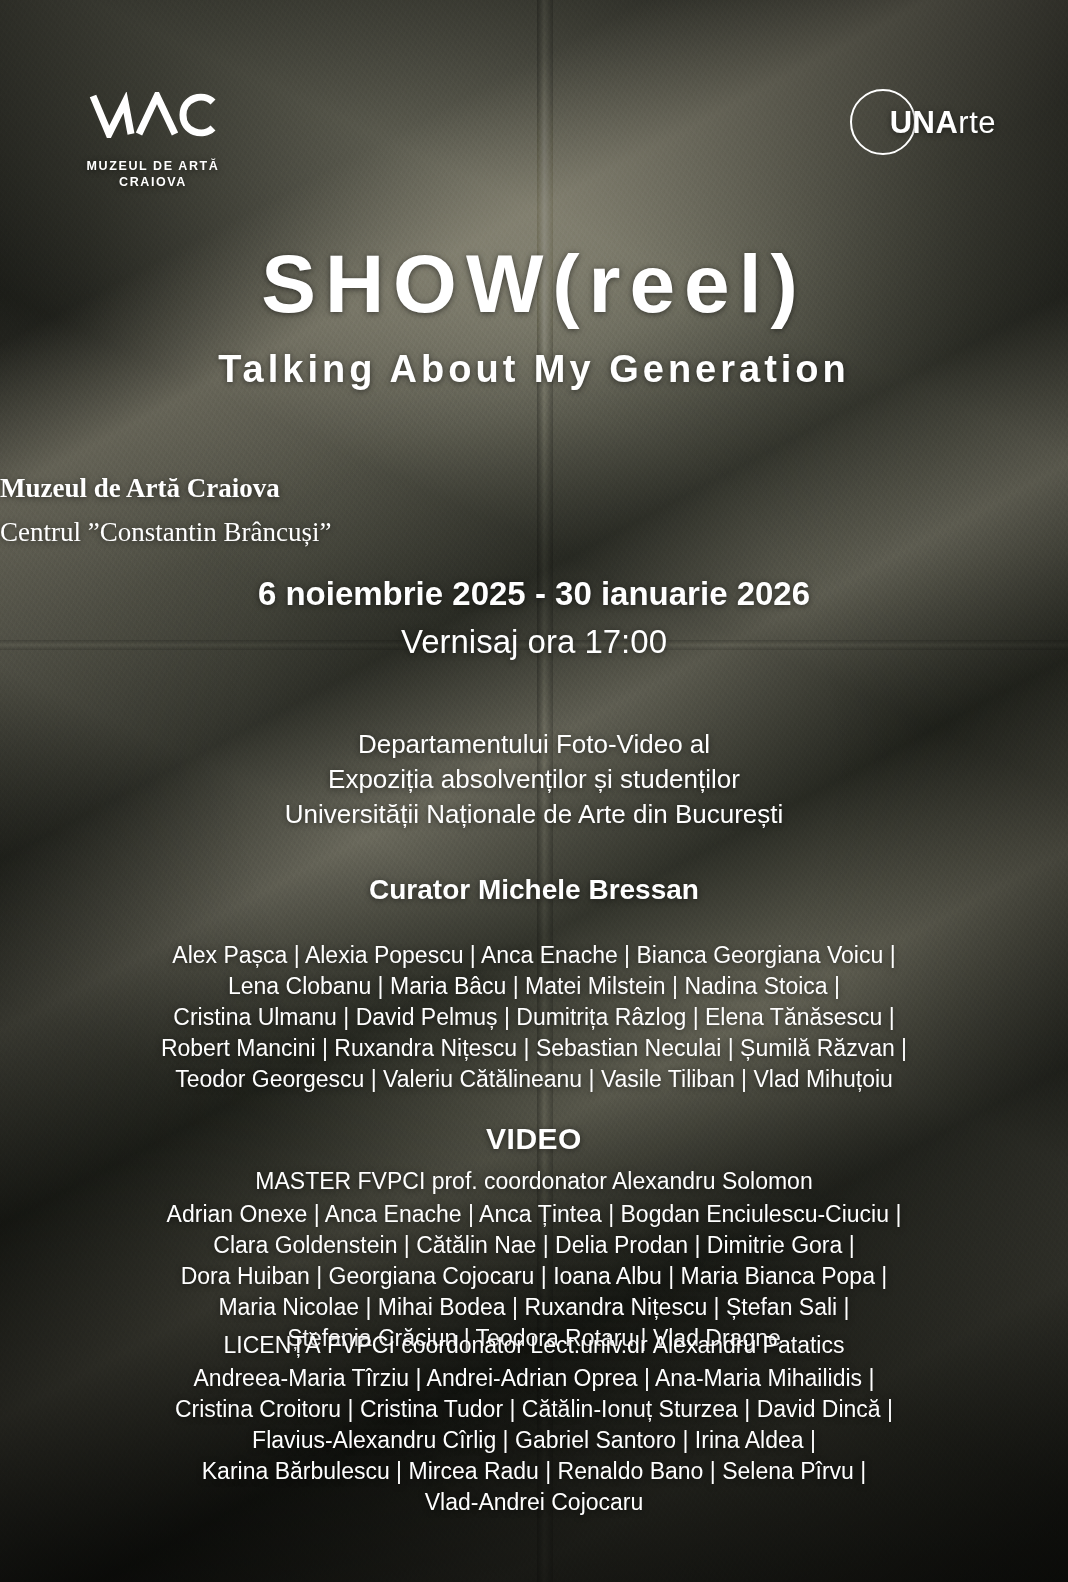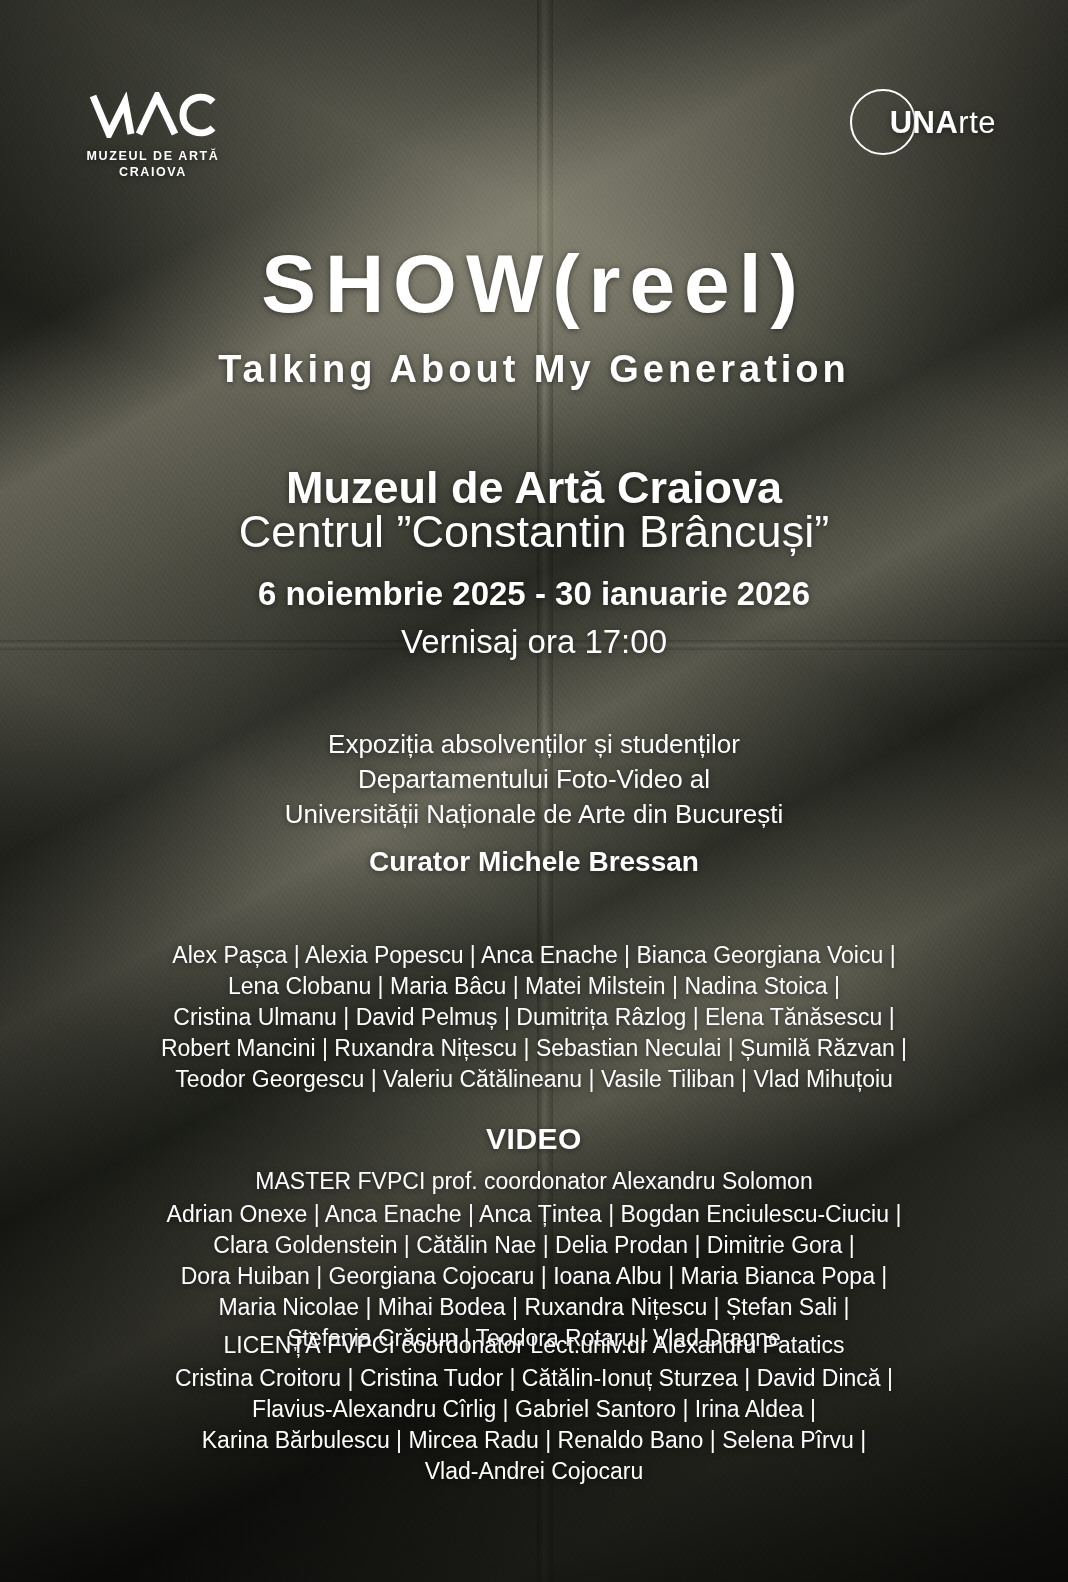--- a/index.html
+++ b/index.html
@@ -86,21 +86,21 @@
     height: 46px;
   }
   .logo-mac .mark svg { display: block; margin: 0 auto; }
   .logo-mac .l1, .logo-mac .l2 {
     display: block;
     font-size: 12.5px;
     font-weight: 700;
     letter-spacing: 1.6px;
     line-height: 16px;
   }
-  .logo-mac .l1 { margin-top: 10px; text-align: center; }
+  .logo-mac .l1 { margin-top: 20px; text-align: center; }
 
   .logo-unarte {
     position: absolute;
     right: 72px;
     top: 86px;
     display: flex;
     align-items: center;
     height: 72px;
   }
   .logo-unarte .circle {
@@ -139,24 +139,25 @@
     font-size: 38px;
     font-weight: 700;
     letter-spacing: 4px;
     line-height: 1.15;
   }
 
   .venue {
     position: absolute;
     top: 466px;
     left: 0; right: 0;
-    text-align: center;
-    font-size: 45px;
+    text-align: left;
+    font-size: 27px;
     font-weight: 700;
     line-height: 44px;
+    font-family: Liberation Serif, serif;
   }
   .venue .l2 { font-weight: 400; }
 
   .dates {
     position: absolute;
     top: 570px;
     left: 0; right: 0;
     text-align: center;
     font-size: 33px;
     font-weight: 700;
@@ -169,21 +170,21 @@
     top: 727px;
     left: 0; right: 0;
     text-align: center;
     font-size: 26px;
     font-weight: 400;
     line-height: 35px;
   }
 
   .curator {
     position: absolute;
-    top: 846px;
+    top: 874px;
     left: 0; right: 0;
     text-align: center;
     font-size: 28px;
     font-weight: 700;
   }
 
   .section {
     position: absolute;
     left: 0; right: 0;
     text-align: center;
@@ -247,22 +248,22 @@
       <div class="l1">Muzeul de Artă Craiova</div>
       <div class="l2">Centrul ”Constantin Brâncuși”</div>
     </div>
 
     <div class="dates">
       <div class="l1">6 noiembrie 2025 - 30 ianuarie 2026</div>
       <div class="l2">Vernisaj ora 17:00</div>
     </div>
 
     <div class="intro">
+      <div>Departamentului Foto-Video al</div>
       <div>Expoziția absolvenților și studenților</div>
-      <div>Departamentului Foto-Video al</div>
       <div>Universității Naționale de Arte din București</div>
     </div>
 
     <div class="curator">Curator Michele Bressan</div>
 
     <div class="section sec-photo">
       <div class="names">
         <div>Alex Pașca | Alexia Popescu | Anca Enache | Bianca Georgiana Voicu |</div>
         <div>Lena Clobanu | Maria Bâcu | Matei Milstein | Nadina Stoica |</div>
         <div>Cristina Ulmanu | David Pelmuș | Dumitrița Râzlog | Elena Tănăsescu |</div>
@@ -279,20 +280,21 @@
         <div>Clara Goldenstein | Cătălin Nae | Delia Prodan | Dimitrie Gora |</div>
         <div>Dora Huiban | Georgiana Cojocaru | Ioana Albu | Maria Bianca Popa |</div>
         <div>Maria Nicolae | Mihai Bodea | Ruxandra Nițescu | Ștefan Sali |</div>
         <div>Ștefania Crăciun | Teodora Rotaru | Vlad Dragne</div>
       </div>
     </div>
 
     <div class="section sec-licenta">
       <div class="section-sub">LICENȚĂ FVPCI coordonator Lect.univ.dr Alexandru Patatics</div>
       <div class="names">
+        <div>Andreea-Maria Tîrziu | Andrei-Adrian Oprea | Ana-Maria Mihailidis |</div>
         <div>Cristina Croitoru | Cristina Tudor | Cătălin-Ionuț  Sturzea | David Dincă |</div>
         <div>Flavius-Alexandru Cîrlig | Gabriel Santoro | Irina Aldea |</div>
         <div>Karina Bărbulescu | Mircea Radu | Renaldo Bano | Selena Pîrvu |</div>
         <div>Vlad-Andrei Cojocaru</div>
       </div>
     </div>
 
   </div>
 </div>
 

